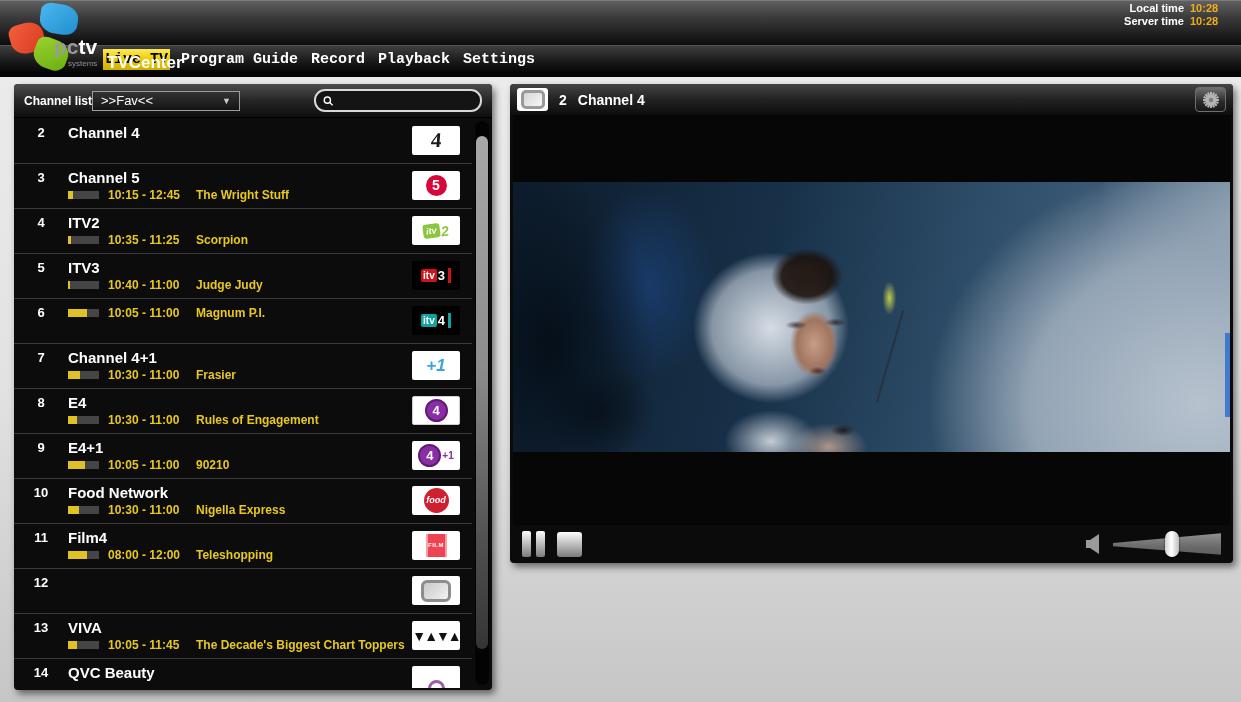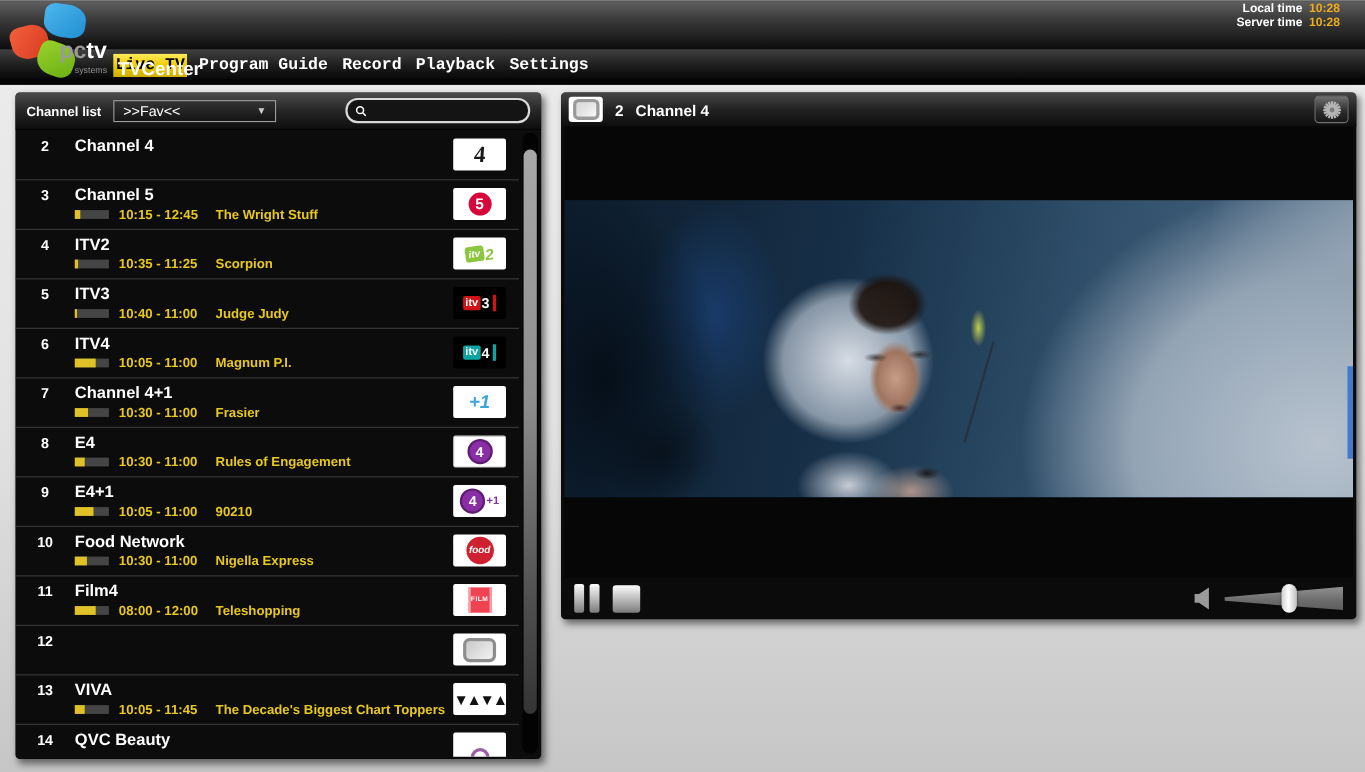--- a/index.html
+++ b/index.html
@@ -31,21 +31,21 @@
   .brand-tv{color:#fff;font-weight:bold;}
   .brand-sub{position:absolute;left:62px;top:56px;font-size:8px;color:#8f8f8f;}
 
   .clock{position:absolute;right:9px;top:2px;display:grid;grid-template-columns:auto 42px;column-gap:6px;row-gap:0;}
   .clock-label{color:#fff;font-size:11px;font-weight:bold;text-align:right;line-height:13px;}
   .clock-value{color:#f0ad1a;font-size:11px;font-weight:bold;text-align:left;line-height:13px;}
 
   
   .channel-panel{position:absolute;left:14px;top:84px;width:478px;height:606px;background:#0c0c0c;
         border-radius:4px;box-shadow:3px 4px 7px rgba(0,0,0,0.5);}
-  .panel-head{height:33px;display:flex;align-items:center;padding:0 10px;gap:11px;
+  .panel-head{height:33px;display:flex;align-items:center;padding:0 10px;
         background:linear-gradient(180deg,#4c4c4c 0%,#262626 50%,#0e0e0e 100%);
         border-radius:4px 4px 0 0;border-bottom:1px solid #000;}
   .panel-title{color:#fff;font-size:12px;font-weight:bold;white-space:nowrap;}
   .dropdown{width:148px;height:20px;box-sizing:border-box;border:1px solid #9c9c9c;
         background:linear-gradient(180deg,#333,#141414);color:#fff;font-size:13px;
         display:flex;align-items:center;justify-content:space-between;padding:0 8px;cursor:pointer;}
   .caret{font-size:9px;color:#ccc;}
   .searchbox{margin-left:auto;width:150px;height:19px;border:2px solid #d8d8d8;border-radius:11px;
         background:#141414;display:flex;align-items:center;gap:5px;padding:0 7px;}
   .searchbox input{background:transparent;border:none;outline:none;color:#fff;font-size:12px;width:100%;
@@ -253,21 +253,20 @@
       </div>
     </div>
     <div class="ch-logo logo-itv3">
       <span class="logo-t1">itv</span>
       <span class="logo-t2">3</span>
     </div>
   </div>
         <div class="ch-row">
     <div class="ch-num">6</div>
     <div class="ch-main">
-      <div class="ch-name">ITV4</div>
       <div class="ch-line2">
         <div class="ch-progress">
                 <div class="fill" style="width: 60%;"></div>
               </div>
         <div class="ch-time">10:05 - 11:00</div>
         <div class="ch-program">Magnum P.I.</div>
       </div>
     </div>
     <div class="ch-logo logo-itv4">
       <span class="logo-t1">itv</span>

